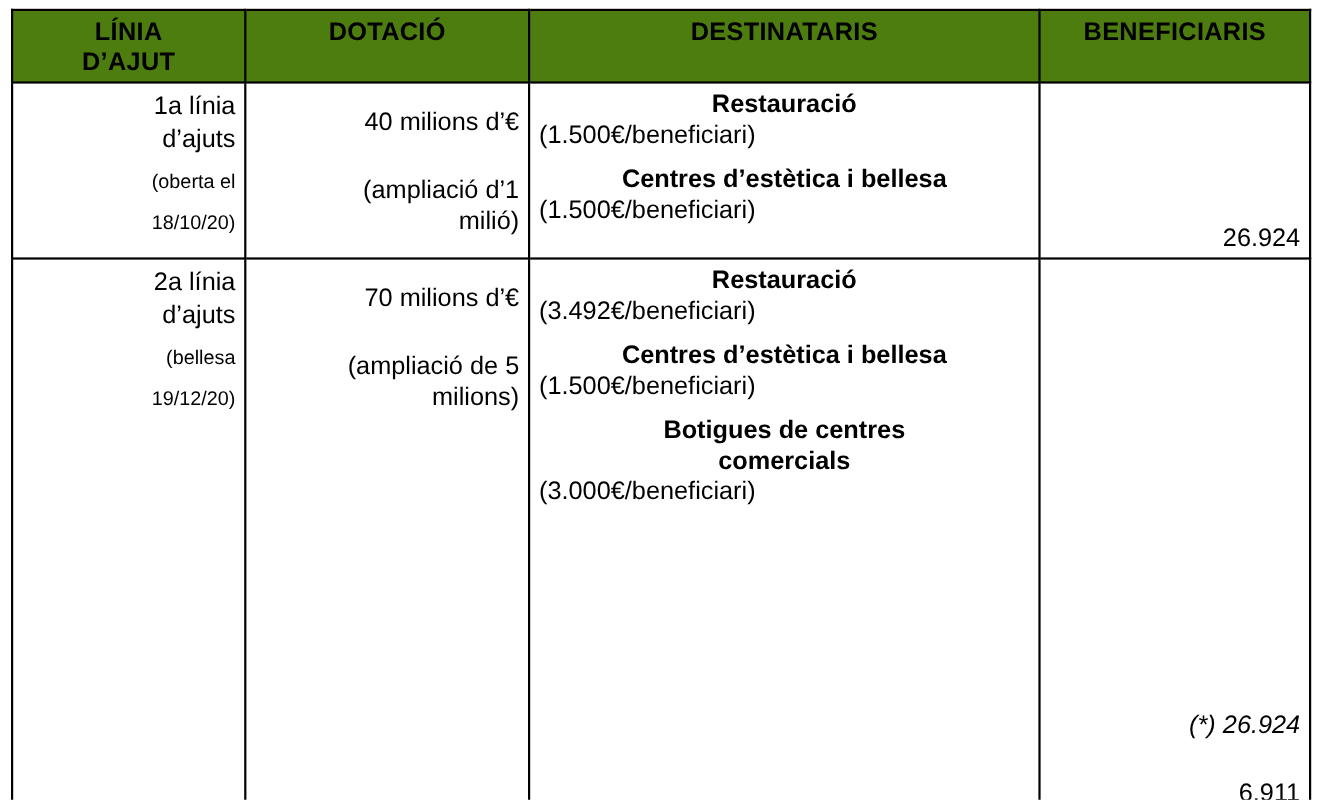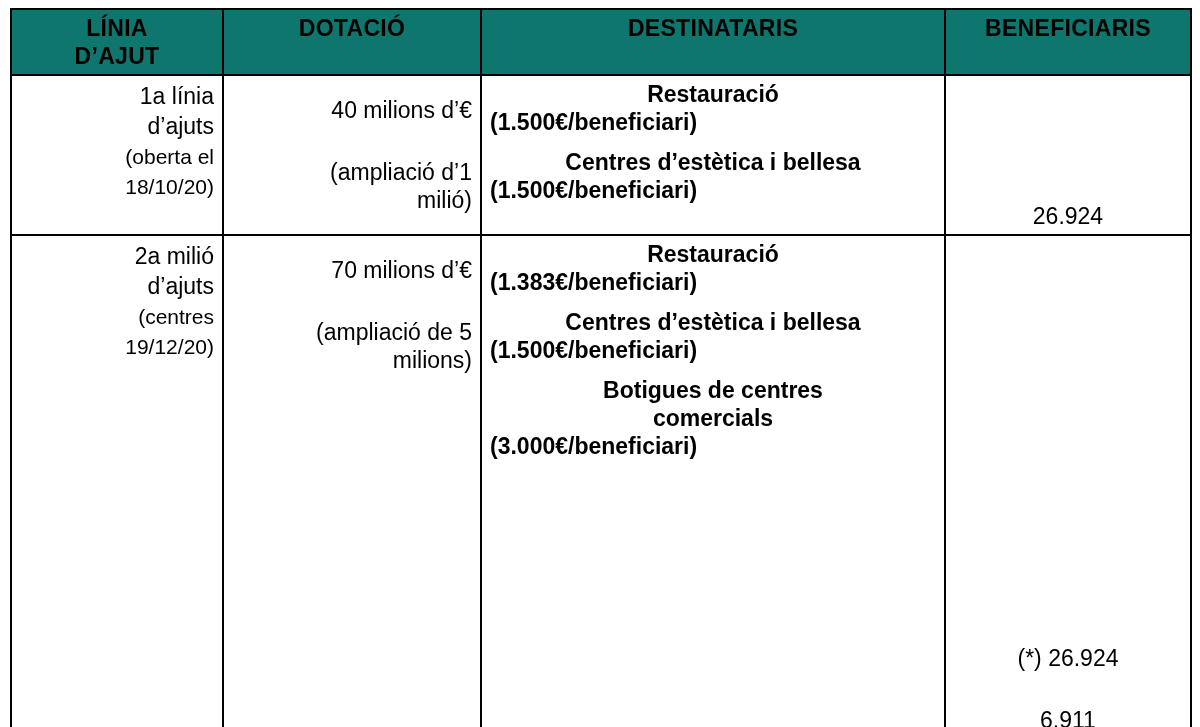--- a/index.html
+++ b/index.html
@@ -28,21 +28,21 @@
   }
   table.aid-table th,
   table.aid-table td {
     border: 2px solid #000000;
     vertical-align: top;
     padding: 4px 8px;
     font-size: 23px;
     line-height: 1.22;
   }
   thead th {
-    background: #0f766e;
+    background: #4d7c0f;
     text-align: center;
     font-weight: bold;
     font-size: 25px;
     letter-spacing: 0.3px;
     padding: 6px 4px 8px 4px;
     vertical-align: top;
   }
   col.c-linia { width: 212px; }
   col.c-dotacio { width: 258px; }
   col.c-dest { width: 464px; }
@@ -50,50 +50,50 @@
 
   td.linia {
     text-align: right;
     padding-right: 14px;
     position: relative;
   }
   td.linia .title {
     margin-top: 2px;
   }
   td.linia .opened {
-    font-size: 21px;
-    margin-top: 4px;
+    font-size: 18px;
+    margin-top: 15px;
   }
   .r1 .opened { margin-top: 56px; }
   .r2 .opened { margin-top: 110px; }
 
   td.dotacio {
     text-align: right;
     padding-right: 14px;
   }
   td.dotacio .amount { margin-top: 16px; }
   td.dotacio .extra { margin-top: 34px; }
 
   td.dest .group { margin-bottom: 0; }
   td.dest .group + .group { margin-top: 12px; }
   td.dest .g-title {
     font-weight: bold;
     text-align: center;
   }
   td.dest .g-sub {
-    font-weight: bold;
+    font-weight: normal;
   }
 
   td.benef {
-    text-align: center;
+    text-align: right;
     padding-right: 12px;
     position: relative;
   }
   td.benef .v1 { margin-top: 122px; }
-  td.benef .v2 { margin-top: 404px; }
+  td.benef .v2 { margin-top: 404px; font-style: italic; }
   td.benef .v3 { margin-top: 34px; }
 </style>
 </head>
 <body>
 
 <div class="page">
 
   <table class="aid-table">
     <colgroup>
       <col class="c-linia">
@@ -136,34 +136,34 @@
             <div class="g-sub">(1.500€/beneficiari)</div>
           </div>
         </td>
         <td class="benef">
           <div class="v1">26.924</div>
         </td>
       </tr>
 
       <tr class="r2">
         <td class="linia r2">
-          <div class="title">2a milió</div>
+          <div class="title">2a línia</div>
           <div class="title">d’ajuts</div>
-          <div class="opened">(centres</div>
+          <div class="opened">(bellesa</div>
           <div class="opened">19/12/20)</div>
         </td>
         <td class="dotacio">
           <div class="amount">70 milions d’€</div>
           <div class="extra">(ampliació de 5</div>
           <div class="extra-2">milions)</div>
         </td>
         <td class="dest">
           <div class="group">
             <div class="g-title">Restauració</div>
-            <div class="g-sub">(1.383€/beneficiari)</div>
+            <div class="g-sub">(3.492€/beneficiari)</div>
           </div>
           <div class="group">
             <div class="g-title">Centres d’estètica i bellesa</div>
             <div class="g-sub">(1.500€/beneficiari)</div>
           </div>
           <div class="group">
             <div class="g-title">Botigues de centres</div>
             <div class="g-title">comercials</div>
             <div class="g-sub">(3.000€/beneficiari)</div>
           </div>

